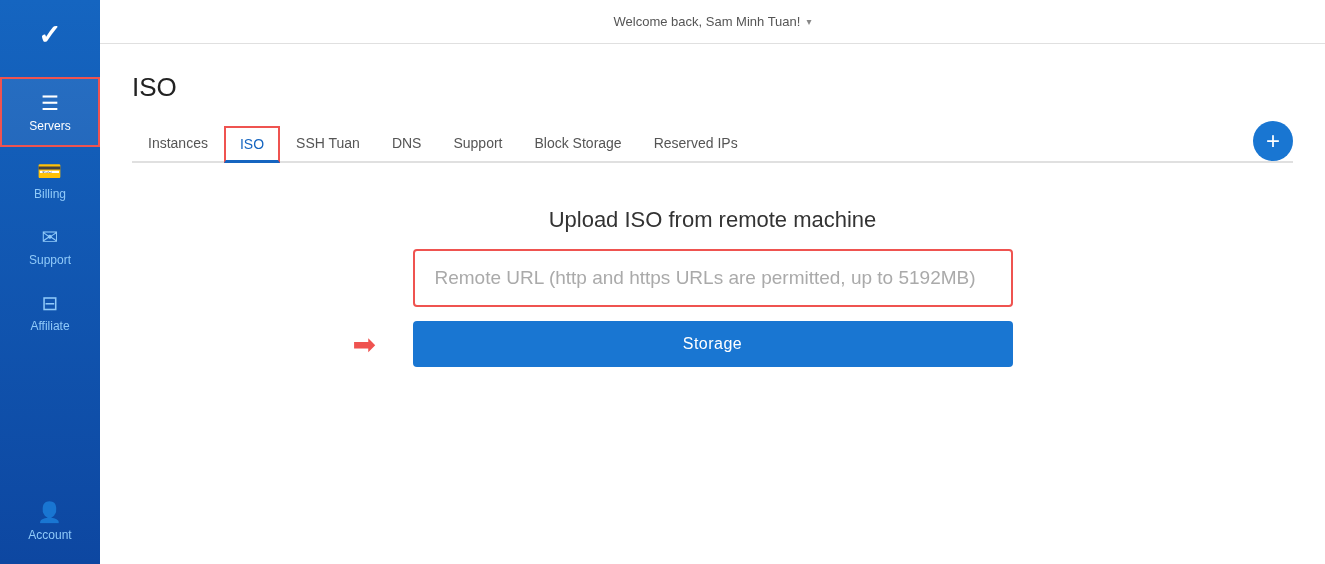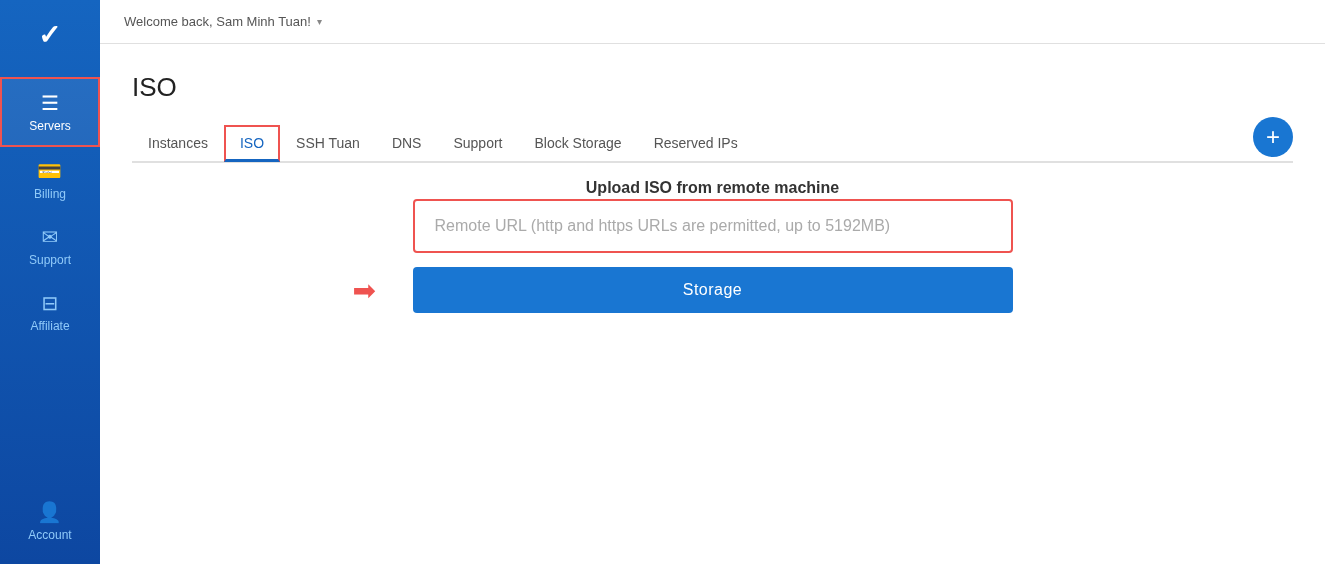--- a/index.html
+++ b/index.html
@@ -51,21 +51,21 @@
 
     
     .main {
       flex: 1;
       display: flex;
       flex-direction: column;
       overflow: hidden;
     }
     .topbar {
       display: flex;
-      justify-content: flex-start;
+      justify-content: center;
       align-items: center;
       padding: 14px 24px;
       border-bottom: 1px solid #e0e0e0;
       font-size: 13px;
       color: #555;
     }
     .topbar-user {
       display: flex;
       align-items: center;
       gap: 6px;
@@ -81,23 +81,23 @@
       overflow-y: auto;
     }
     .page-title {
       font-size: 26px;
       font-weight: 400;
       color: #222;
       margin-bottom: 22px;
     }
     .tabs {
       display: flex;
-      align-items: flex-start;
+      align-items: flex-end;
       border-bottom: 2px solid #e0e0e0;
-      margin-bottom: 16px;
+      margin-bottom: 44px;
       position: relative;
     }
     .tab {
       padding: 10px 16px;
       font-size: 14px;
       color: #555;
       cursor: pointer;
       text-decoration: none;
       white-space: nowrap;
       border-bottom: 2px solid transparent;
@@ -126,39 +126,39 @@
       align-items: center;
       justify-content: center;
       margin-top: -8px;
     }
     .upload-section {
       max-width: 600px;
       margin: 0 auto;
       text-align: center;
     }
     .upload-title {
-      font-size: 16px;
-      font-weight: 700;
+      font-size: 22px;
+      font-weight: 400;
       color: #333;
-      margin-bottom: 2px;
+      margin-bottom: 16px;
     }
     .url-input-wrapper {
       border: 2px solid #ef5350;
       border-radius: 4px;
       padding: 6px;
       background: #fff;
       margin-bottom: 14px;
       position: relative;
     }
     .url-input {
       width: 100%;
       border: none;
       outline: none;
       padding: 10px 14px;
-      font-size: 16px;
+      font-size: 19px;
       color: #333;
       background: transparent;
     }
     .url-input::placeholder { color: #aaa; }
     .arrow-row {
       display: flex;
       align-items: center;
       justify-content: center;
       position: relative;
     }

